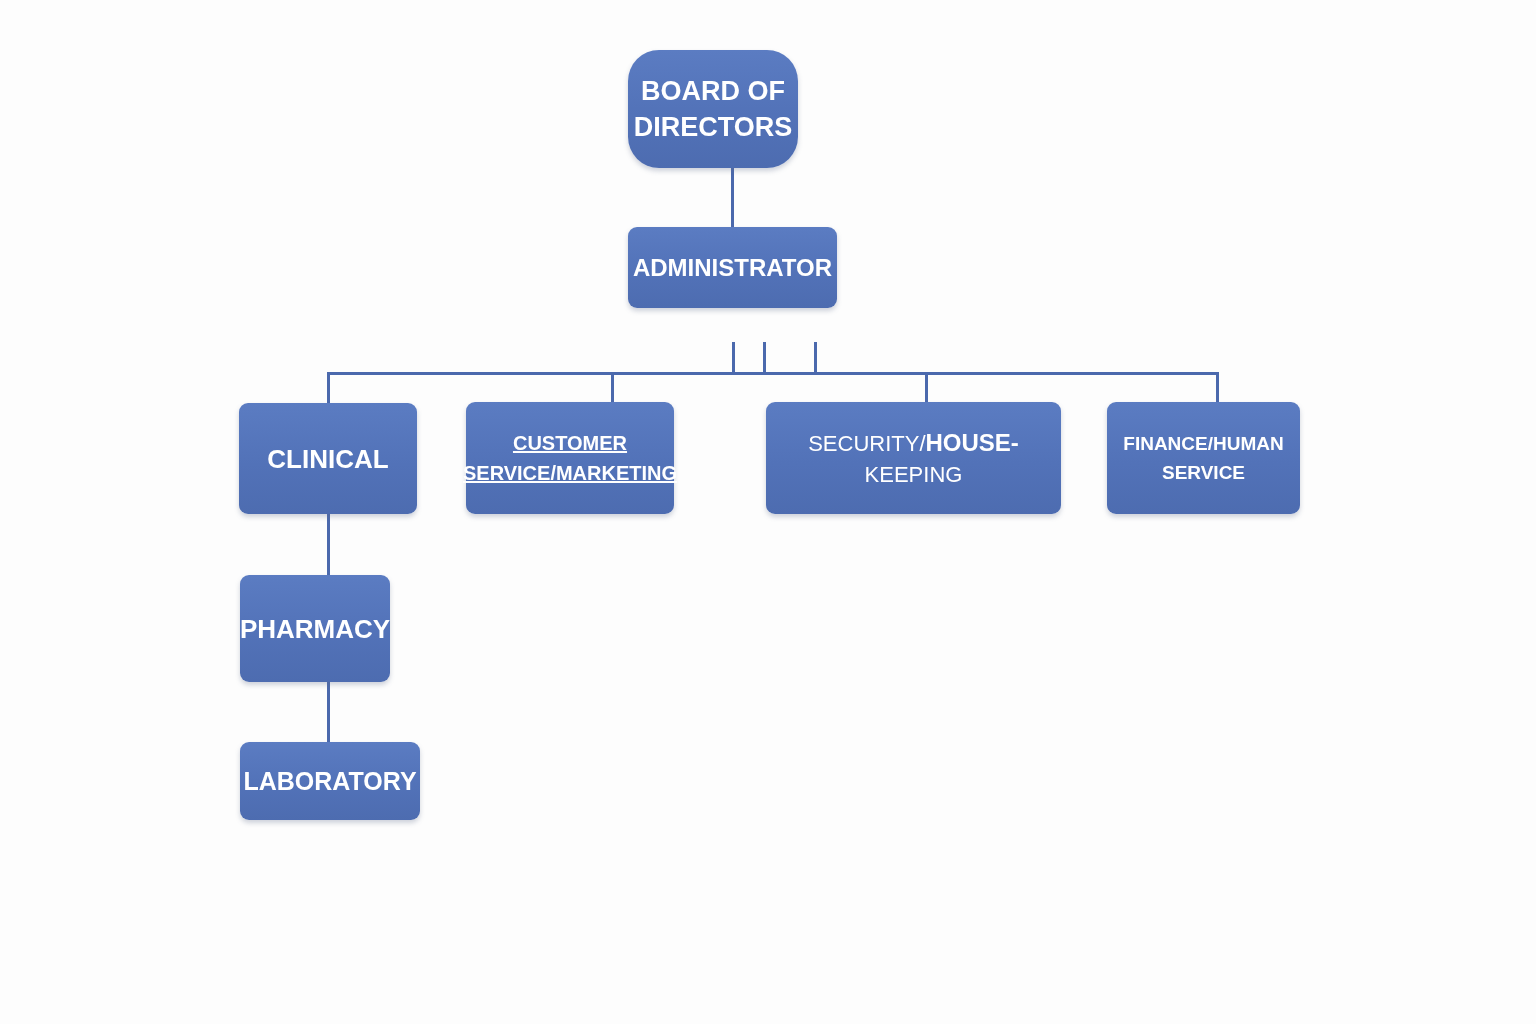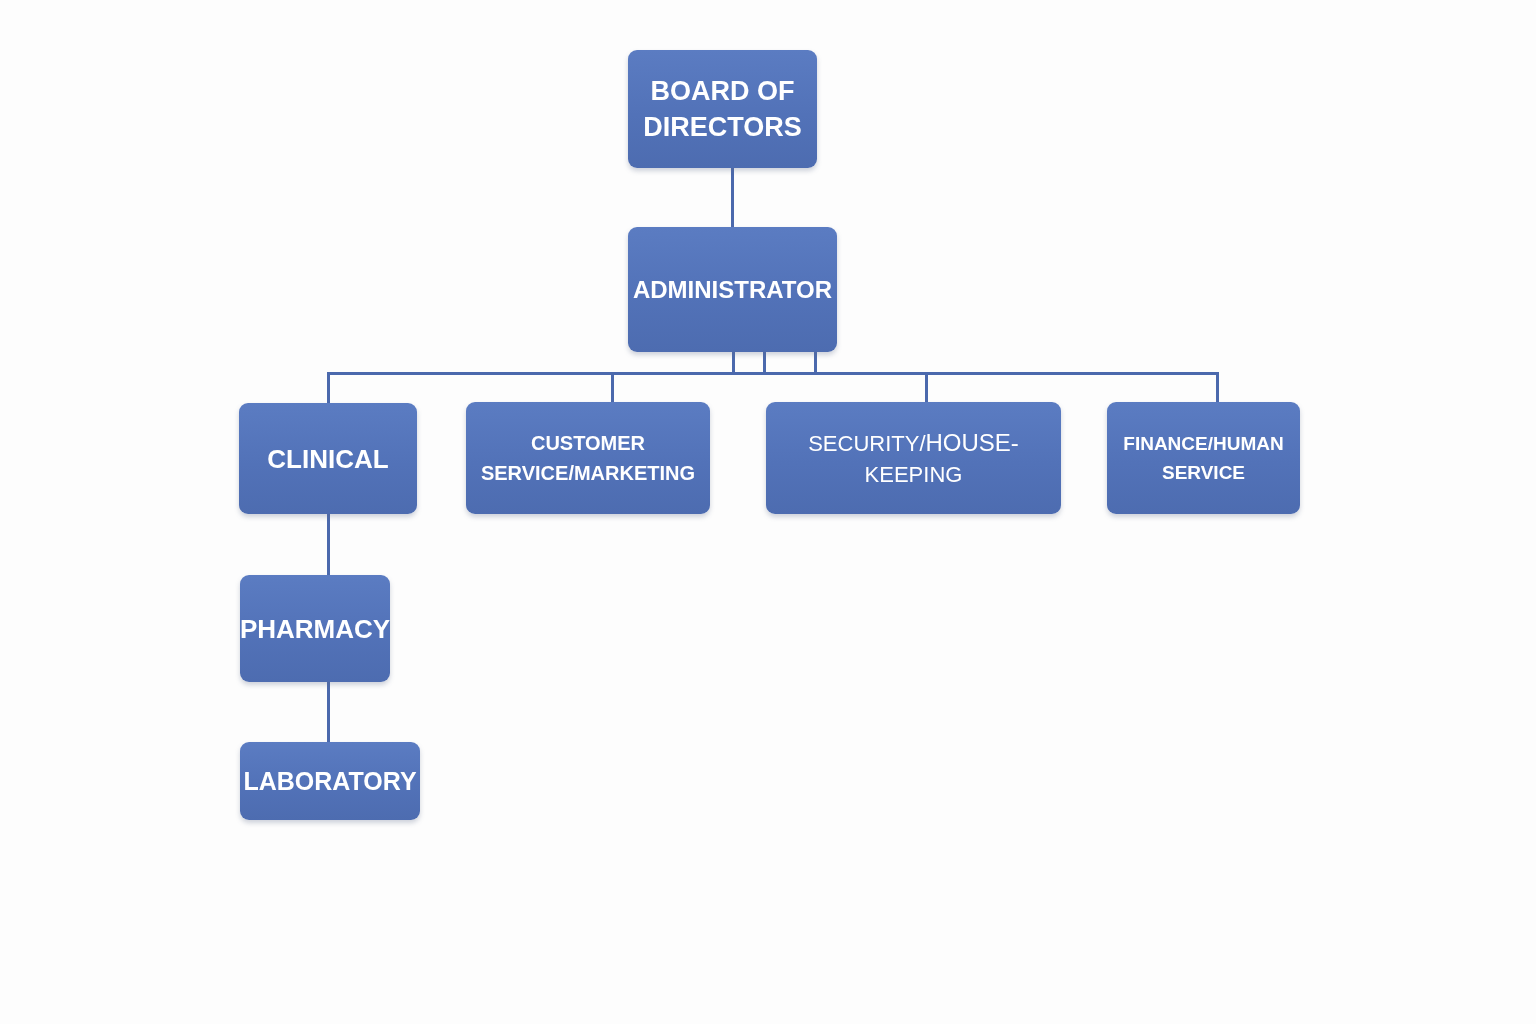--- a/index.html
+++ b/index.html
@@ -31,30 +31,30 @@
     padding: 4px 6px;
   }
   .conn {
     position: absolute;
     background: #4b69ad;
   }
   .conn.v { width: 3px; }
   .conn.h { height: 3px; }
 
   
-  .n-board      { left: 628px;  top: 50px;  width: 189px; height: 118px; font-size: 27px; line-height: 36px; }
-  .n-admin      { left: 628px;  top: 227px; width: 209px; height: 125px; font-size: 24px; line-height: 30px; }
+  .n-board      { left: 628px;  top: 50px;  width: 170px; height: 118px; font-size: 27px; line-height: 36px; border-radius: 31px; }
+  .n-admin      { left: 628px;  top: 227px; width: 209px; height: 81px; font-size: 24px; line-height: 30px; }
   .n-clinical   { left: 239px;  top: 403px; width: 178px; height: 111px; font-size: 26px; line-height: 32px; align-items: center; }
-  .n-customer   { left: 466px;  top: 402px; width: 244px; height: 112px; font-size: 20px; line-height: 30px; }
+  .n-customer   { left: 466px;  top: 402px; width: 208px; height: 112px; font-size: 20px; line-height: 30px; text-decoration: underline; }
   .n-security   { left: 766px;  top: 402px; width: 295px; height: 112px; font-size: 22px; line-height: 31px; }
   .n-finance    { left: 1107px; top: 402px; width: 193px; height: 112px; font-size: 19px; line-height: 29px; }
   .n-pharmacy   { left: 240px;  top: 575px; width: 150px; height: 107px; font-size: 26px; line-height: 32px; }
   .n-laboratory { left: 240px;  top: 742px; width: 180px; height: 78px; font-size: 25px; line-height: 31px; }
 
-  .seg-bold { font-weight: 400; font-size: 24px; }
+  .seg-bold { font-weight: 700; font-size: 24px; }
   .seg-reg  { font-weight: 400; }
 </style>
 </head>
 <body>
 
 <div class="canvas">
 
   <div class="conn v" style="left:731px; top:168px; height:60px;"></div>
 
   <div class="conn v" style="left:732px; top:342px; height:33px;"></div>

